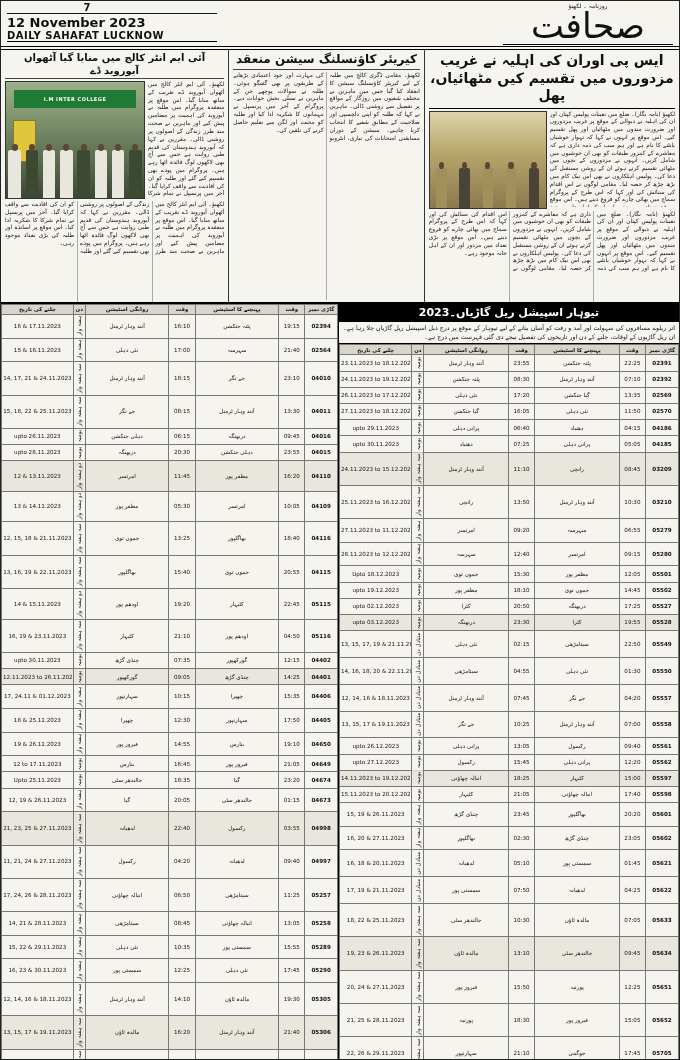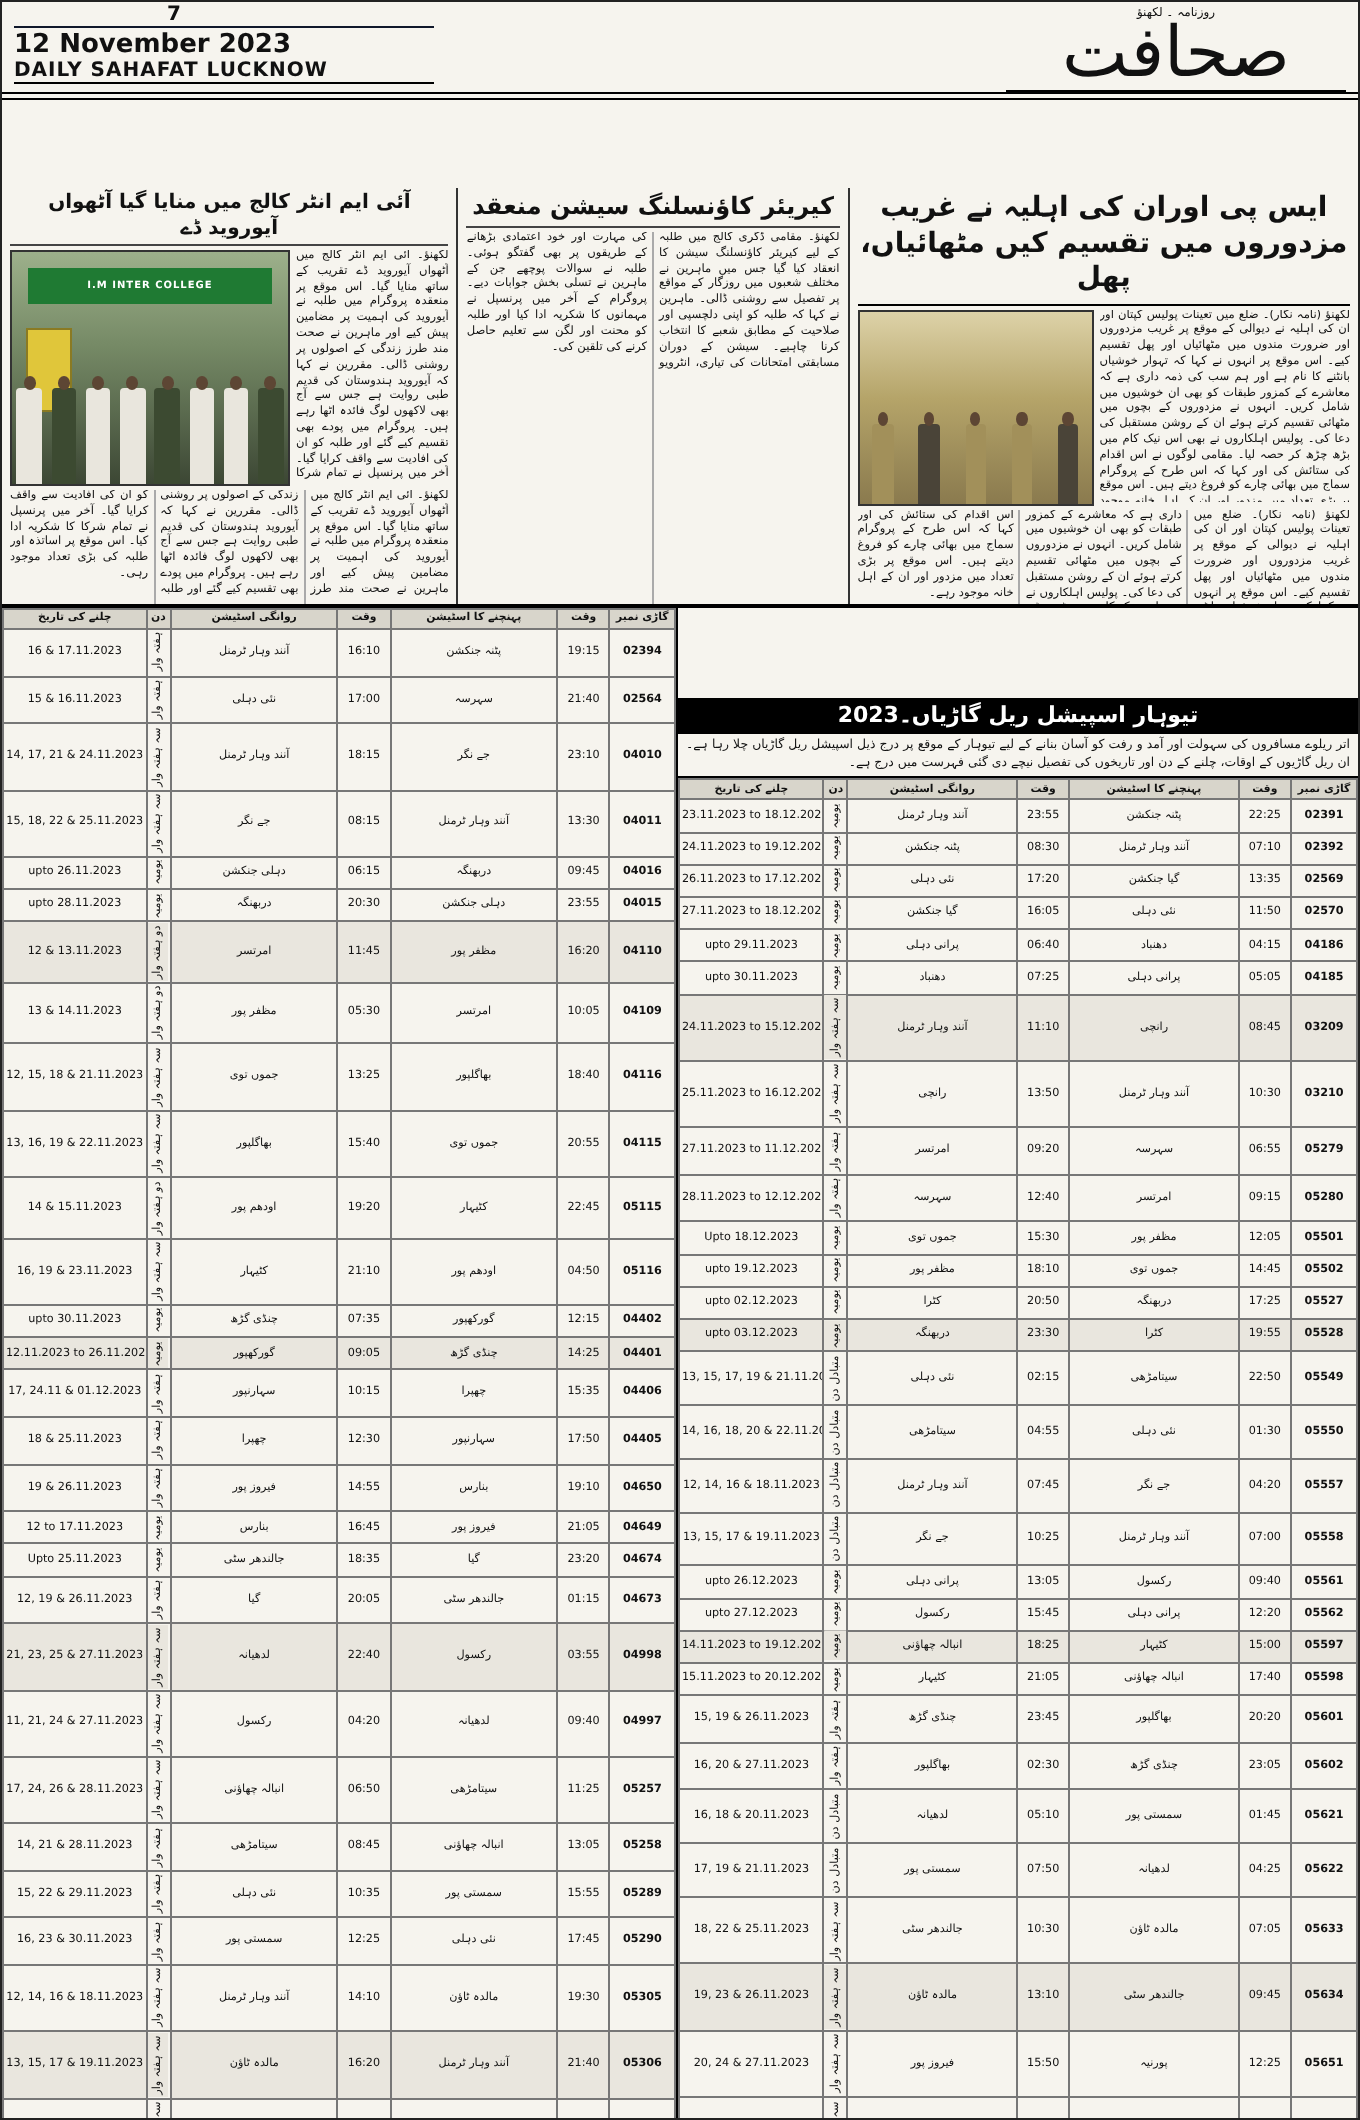--- a/index.html
+++ b/index.html
@@ -11,21 +11,21 @@
        border-bottom:4px double #000;padding:1px 6px 2px;}
   .hdr-left{width:210px;text-align:left;}
   .hdr-left .pgno{font-size:10px;font-weight:bold;text-align:center;width:160px;}
   .hdr-left .date{font-size:13px;font-weight:bold;border-top:1px solid #0f172a;padding-top:1px;}
   .hdr-left .paper{font-size:10px;font-weight:bold;letter-spacing:.5px;border-bottom:1px solid #000;}
   .hdr-right{width:170px;text-align:center;direction:rtl;}
   .hdr-right .small{font-size:6px;}
   .hdr-right .mast{font-size:35px;font-weight:normal;line-height:1;border-bottom:1px solid #000;}
   
   .articles{flex:none;height:252px;display:flex;border-bottom:2px solid #000;}
-  .art{box-sizing:border-box;padding:2px 4px;overflow:hidden;margin-top:44px;}
+  .art{box-sizing:border-box;padding:2px 4px;overflow:hidden;}
   .art+.art{border-left:1px solid #333;}
   .art-left{width:228px;}
   .art-center{width:196px;}
   .art-right{width:256px;}
   .hline{direction:rtl;font-weight:bold;text-align:center;line-height:1.25;}
   .art-left .hline{font-size:10px;border-bottom:1px solid #444;padding-bottom:1px;}
   .art-center .hline{font-size:12px;border-bottom:1px solid #444;padding-bottom:2px;}
   .art-right .hline{font-size:14px;border-bottom:1px solid #000;padding-bottom:3px;}
   .body-cols{direction:rtl;text-align:justify;font-size:5.8px;line-height:1.35;
              column-gap:6px;column-rule:1px solid #aaa;margin-top:2px;overflow:hidden;}
@@ -42,21 +42,21 @@
   .person::before{content:"";position:absolute;top:-6px;left:25%;width:50%;height:7px;border-radius:50%;background:#5d4634;}
   .person.dk{background:#3c4a31;}
   .photo-right{width:116px;height:96px;background:linear-gradient(180deg,#ddd2a8 0%,#b5a469 45%,#8a7a4e 100%);}
   .photo-right .person{background:#a2905a;}
   .photo-right .person.dk{background:#4a4438;}
   .side-col{direction:rtl;text-align:justify;font-size:5.8px;line-height:1.35;overflow:hidden;}
   
   .tt{flex:1;display:flex;overflow:hidden;}
   .tt-left{width:339px;border-right:1px solid #000;box-sizing:border-box;display:flex;flex-direction:column;overflow:hidden;}
   .tt-right{width:341px;box-sizing:border-box;display:flex;flex-direction:column;overflow:hidden;}
-  .black-banner{flex:none;background:#000;color:#fff;direction:rtl;text-align:center;font-weight:bold;margin-top:45px;}
+  .black-banner{flex:none;background:#000;color:#fff;direction:rtl;text-align:center;font-weight:bold;}
   .tt-right .black-banner{font-size:11px;padding:2px 0 3px;}
   .intro{flex:none;direction:rtl;text-align:justify;font-size:6.2px;line-height:1.4;padding:2px 4px;border-bottom:1px solid #000;margin:0;}
   table.sched{width:100%;border-collapse:collapse;table-layout:fixed;direction:ltr;}
   table.sched th,table.sched td{border:0.5px solid #777;font-size:5.6px;padding:1.4px 1px;
         text-align:center;white-space:nowrap;overflow:hidden;line-height:1.15;}
   table.sched th{background:#d8d5cb;font-weight:bold;font-size:5.4px;direction:rtl;}
   table.sched tr:nth-child(7n) td{background:#e9e6de;}
   td.c0{font-size:5.2px;}
   td.c1{writing-mode:vertical-rl;transform:rotate(180deg);font-size:4.4px;padding:0;}
   td.c6{font-weight:bold;font-size:6px;}

